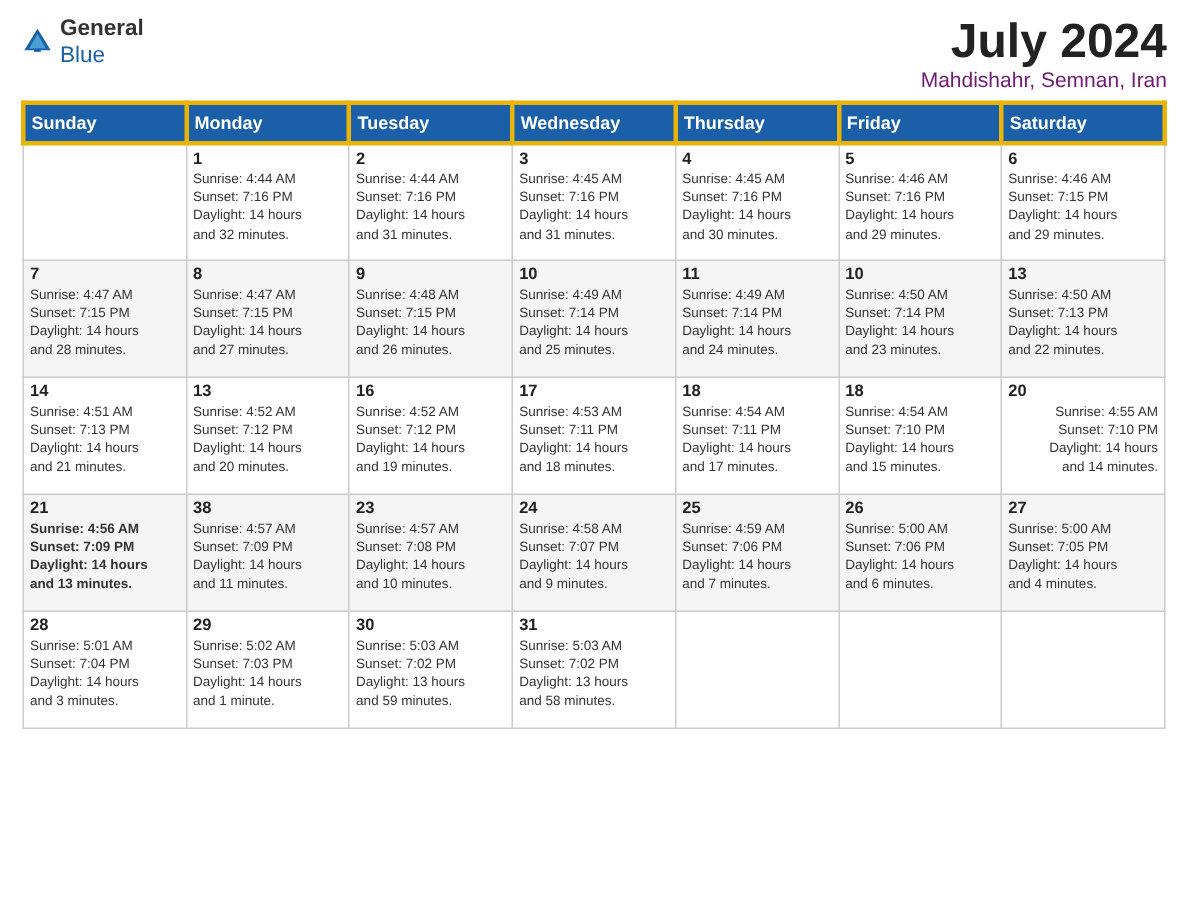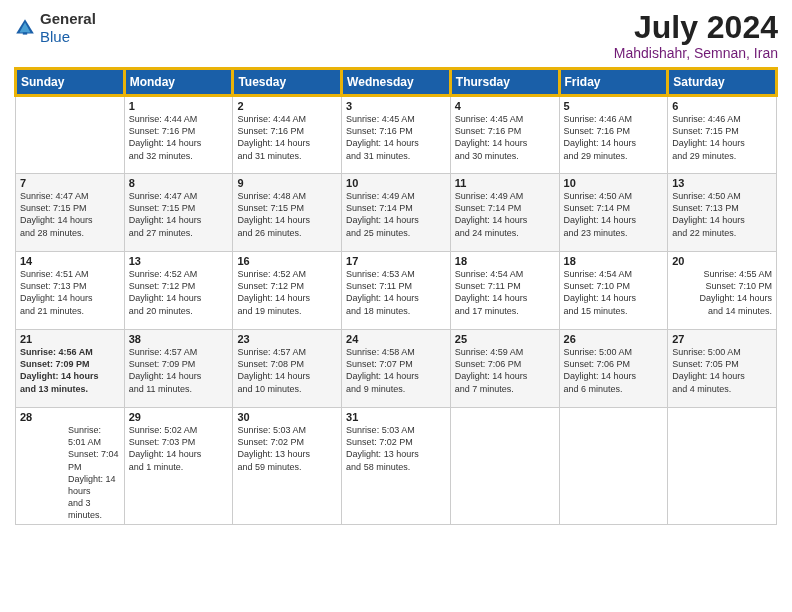--- a/index.html
+++ b/index.html
@@ -336,21 +336,21 @@
             <span class="cell-date">27</span>
             <div class="cell-info" style="white-space: pre-line;">Sunrise: 5:00 AM
 Sunset: 7:05 PM
 Daylight: 14 hours
 and 4 minutes.</div>
           </td>
         </tr>
         <tr class="row-white">
           <td>
             <span class="cell-date">28</span>
-            <div class="cell-info" style="white-space: pre-line; margin-left: 48px;">Sunrise: 5:01 AM
+            <div class="cell-info" style="white-space: pre-line;">Sunrise: 5:01 AM
 Sunset: 7:04 PM
 Daylight: 14 hours
 and 3 minutes.</div>
           </td>
           <td>
             <span class="cell-date">29</span>
             <div class="cell-info" style="white-space: pre-line;">Sunrise: 5:02 AM
 Sunset: 7:03 PM
 Daylight: 14 hours
 and 1 minute.</div>

